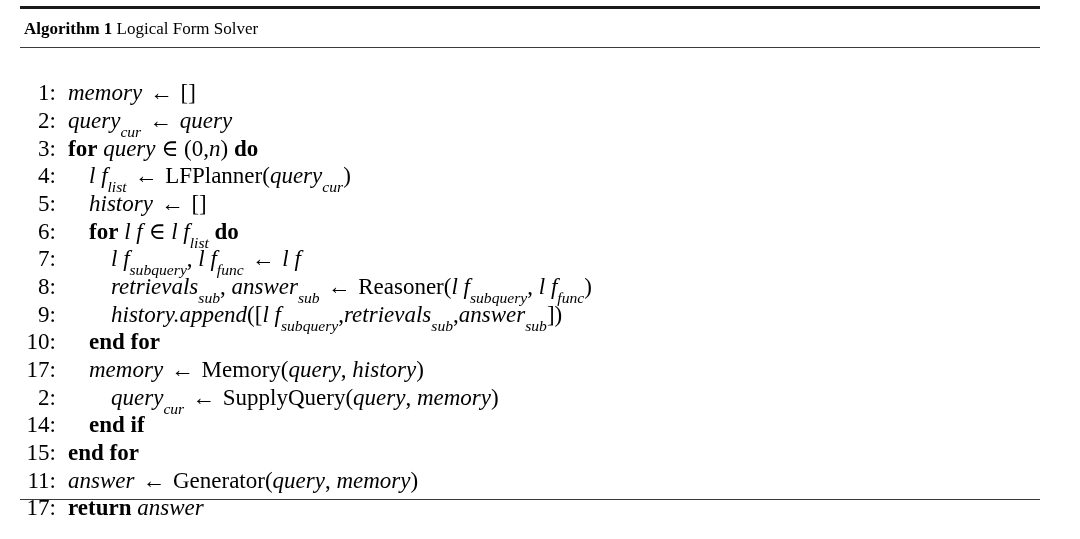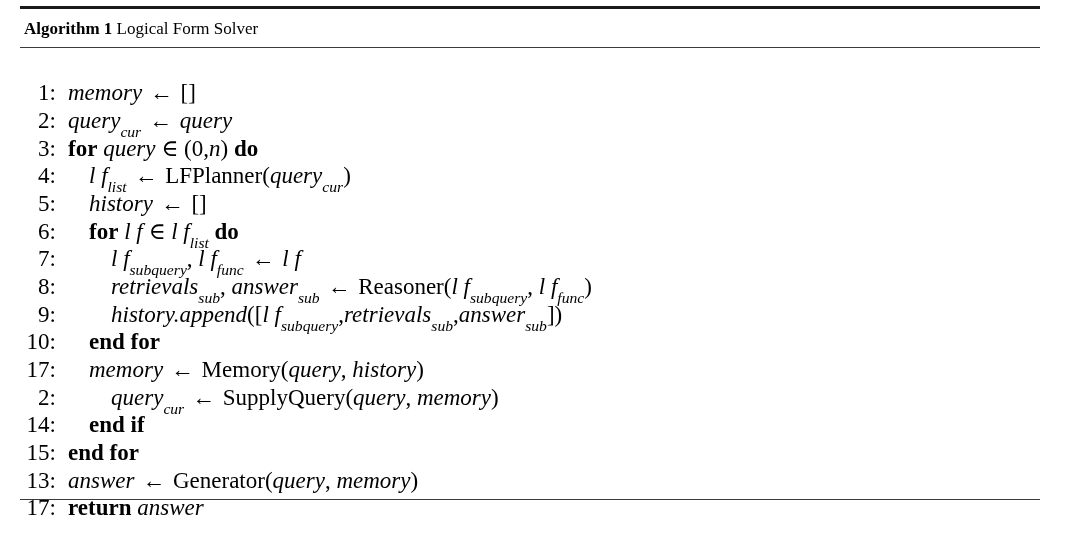--- a/index.html
+++ b/index.html
@@ -186,21 +186,21 @@
       <span class="line-no">14</span>
       <span class="line-content ind-1"><span class="kw">end if</span></span>
     </div>
 
     <div class="algo-line">
       <span class="line-no">15</span>
       <span class="line-content ind-0"><span class="kw">end for</span></span>
     </div>
 
     <div class="algo-line">
-      <span class="line-no">13</span>
+      <span class="line-no">11</span>
       <span class="line-content ind-0"><span class="var">answer</span> <span class="arrow">←</span> <span class="fn">Generator(</span><span class="var">query</span><span class="rm">,</span> <span class="var">memory</span><span class="fn">)</span></span>
     </div>
 
     <div class="algo-line">
       <span class="line-no">17</span>
       <span class="line-content ind-0"><span class="kw">return</span> <span class="var">answer</span></span>
     </div>
 
   </div>
 

